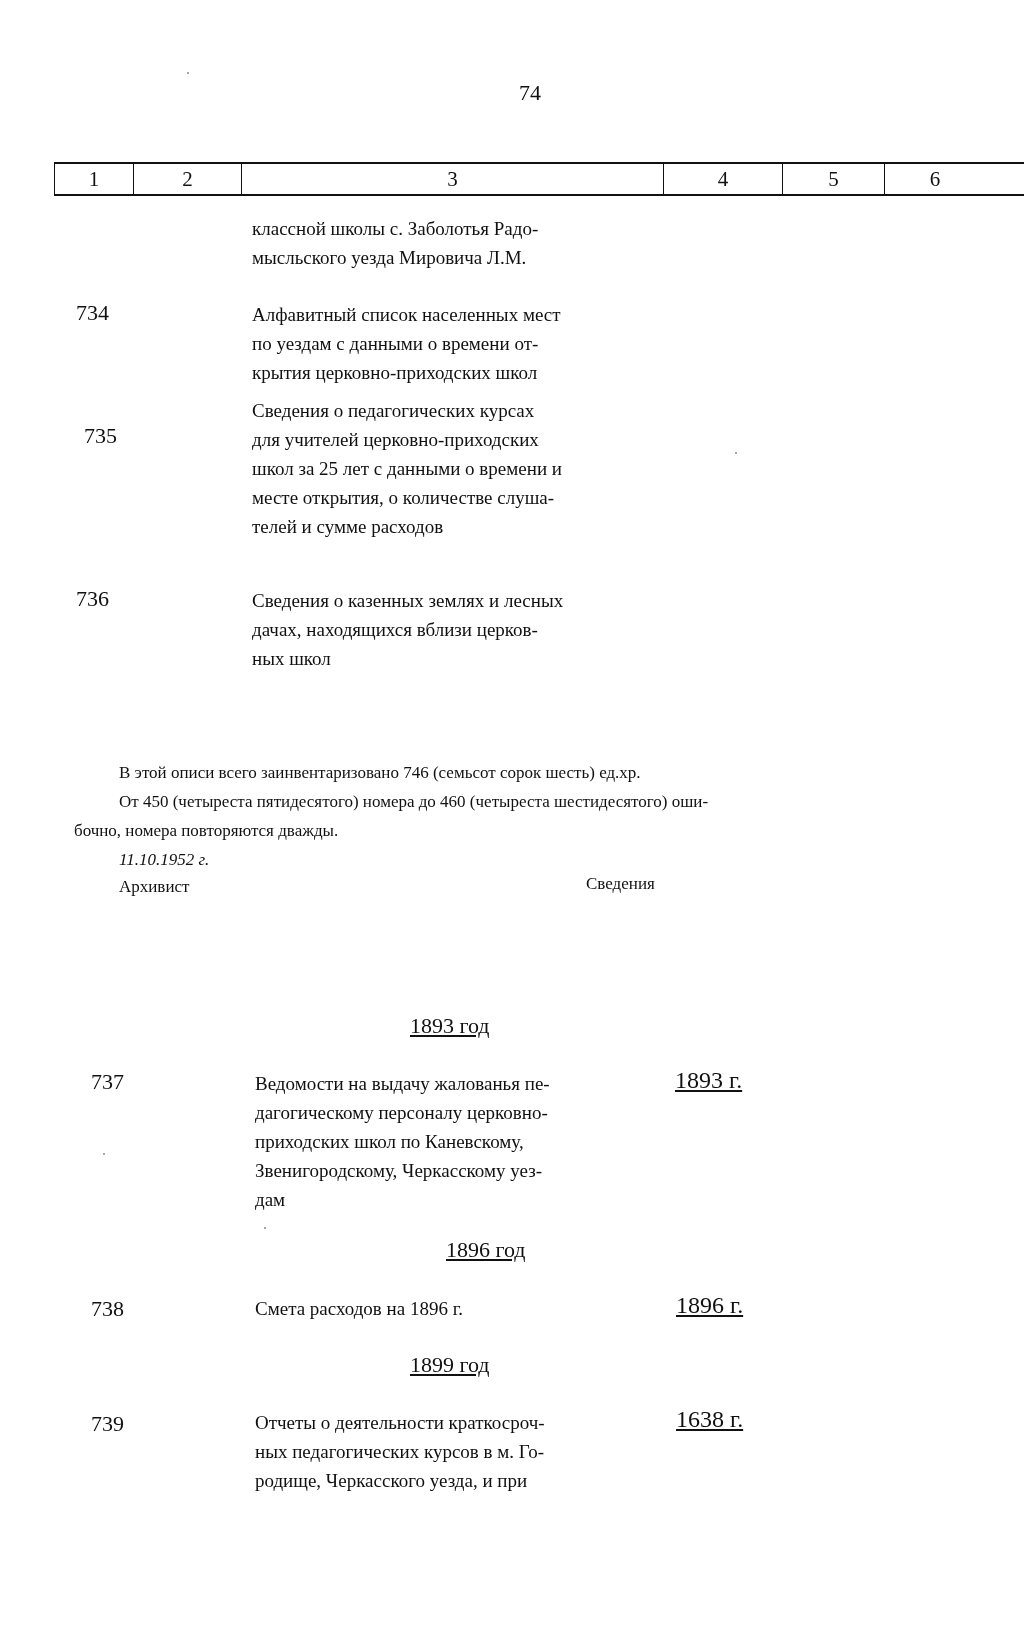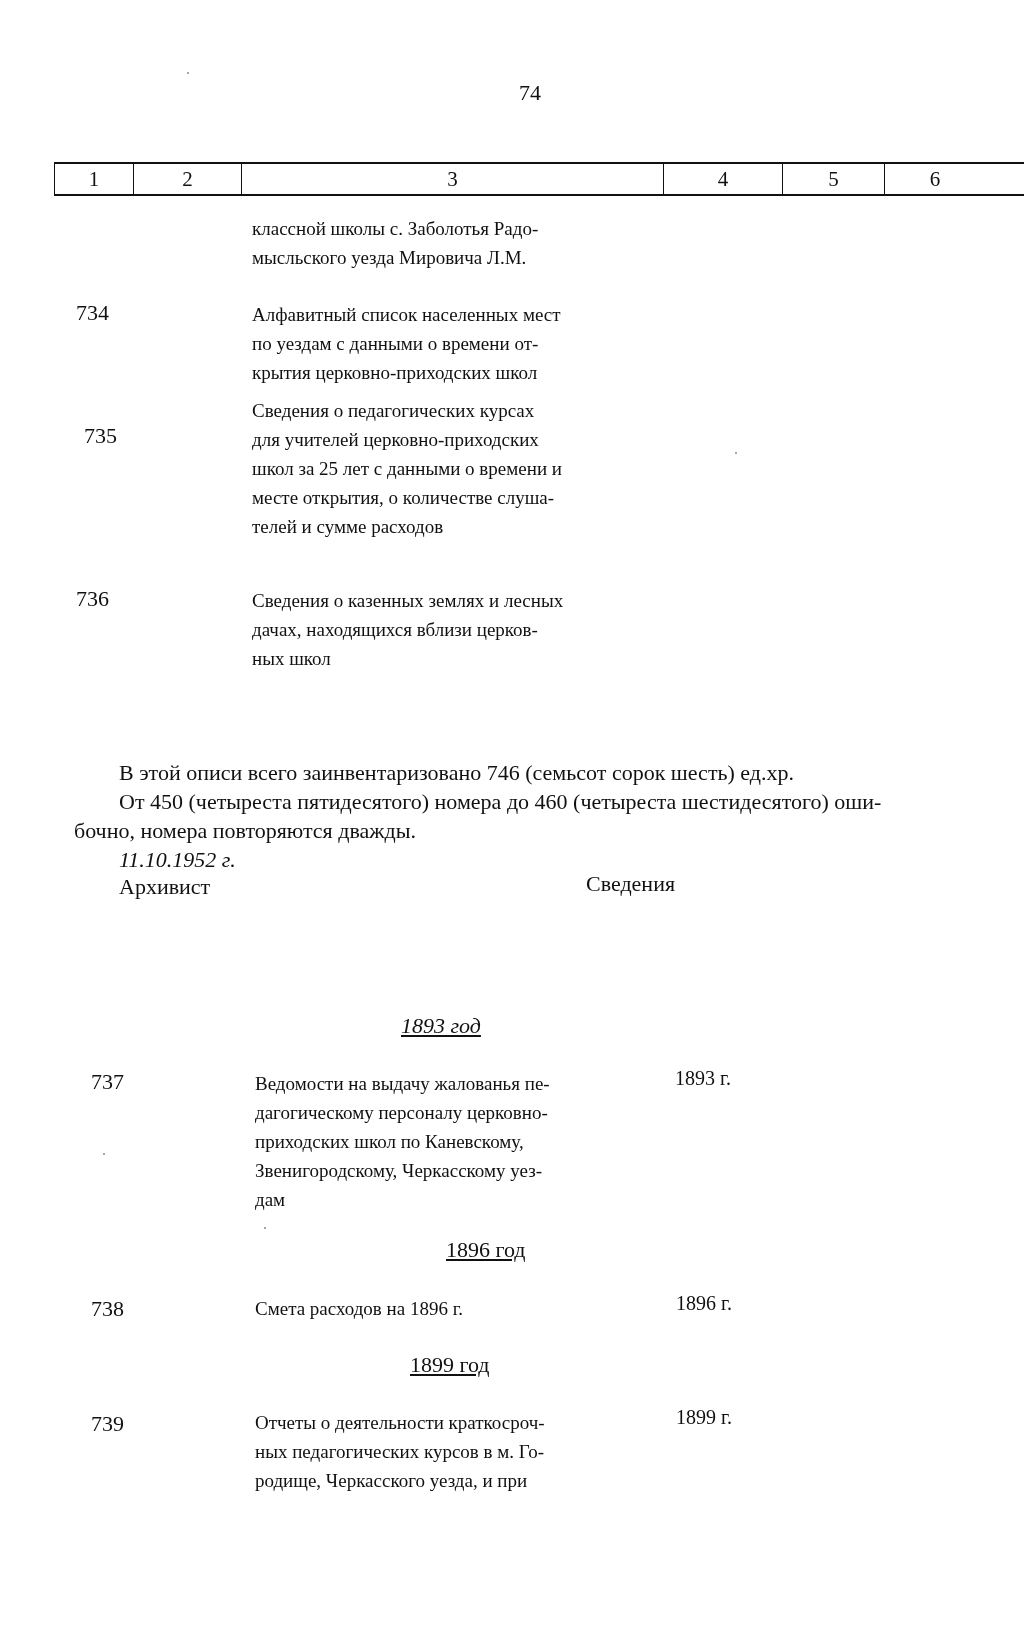--- a/index.html
+++ b/index.html
@@ -9,23 +9,23 @@
     color:#111; font-size:22px;
   }
   .abs { position:absolute; white-space:nowrap; }
   .page-num { left:0; width:1060px; text-align:center; top:80px; font-size:22px; }
   .colhdr { position:absolute; top:162px; left:54px; width:980px; height:30px;
             border-top:2px solid #111; border-bottom:2px solid #111; border-left:1.5px solid #111; }
   .colhdr .cell { position:absolute; top:0; height:30px; line-height:30px; text-align:center;
                   border-right:1.5px solid #111; font-size:21px; }
   .num { font-size:22px; }
   .desc { line-height:29px; font-size:19px; white-space:pre-line; }
-  .date { font-size:20px; }
+  .date { font-size:24px;text-decoration:underline; }
   .sec { font-size:22px; text-decoration:underline; }
-  .para { font-size:22px; line-height:29px; }
+  .para { font-size:17px; line-height:29px; }
   .speck { position:absolute; width:2px; height:2px; background:#888; border-radius:1px; }
 </style>
 </head>
 <body>
 
 <div class="speck" style="left:187px;top:72px;"></div>
 <div class="speck" style="left:735px;top:452px;"></div>
 <div class="speck" style="left:103px;top:1153px;"></div>
 <div class="speck" style="left:264px;top:1227px;"></div>
 
@@ -60,32 +60,32 @@
 дачах, находящихся вблизи церков-
 ных школ</div>
 
 <div class="abs para" style="left:119px;top:758px;">В этой описи всего заинвентаризовано 746 (семьсот сорок шесть) ед.хр.</div>
 <div class="abs para" style="left:119px;top:787px;">От 450 (четыреста пятидесятого) номера до 460 (четыреста шестидесятого) оши-</div>
 <div class="abs para" style="left:52px;top:816px;margin-left:22px;">бочно, номера повторяются дважды.</div>
 <div class="abs para" style="left:119px;top:845px;font-style:italic;">11.10.1952 г.</div>
 <div class="abs para" style="left:119px;top:872px;">Архивист</div>
 <div class="abs para" style="left:586px;top:869px;">Сведения</div>
 
-<div class="abs sec" style="left:401px;top:1013px;font-style:italic;">1893 год</div>
+<div class="abs sec" style="left:410px;top:1013px;">1893 год</div>
 <div class="abs num" style="left:91px;top:1069px;">737</div>
 <div class="abs desc" style="left:255px;top:1069px;">Ведомости на выдачу жалованья пе-
 дагогическому персоналу церковно-
 приходских школ по Каневскому,
 Звенигородскому, Черкасскому уез-
 дам</div>
 <div class="abs date" style="left:675px;top:1067px;">1893 г.</div>
 
 <div class="abs sec" style="left:410px;top:1237px;margin-left:36px;">1896 год</div>
 <div class="abs num" style="left:91px;top:1296px;">738</div>
 <div class="abs desc" style="left:255px;top:1294px;">Смета расходов на 1896 г.</div>
 <div class="abs date" style="left:676px;top:1292px;">1896 г.</div>
 
 <div class="abs sec" style="left:410px;top:1352px;">1899 год</div>
 <div class="abs num" style="left:91px;top:1411px;">739</div>
 <div class="abs desc" style="left:255px;top:1408px;">Отчеты о деятельности краткосроч-
 ных педагогических курсов в м. Го-
 родище, Черкасского уезда, и при</div>
-<div class="abs date" style="left:676px;top:1406px;">1899 г.</div>
+<div class="abs date" style="left:676px;top:1406px;">1638 г.</div>
 
 </body></html>

